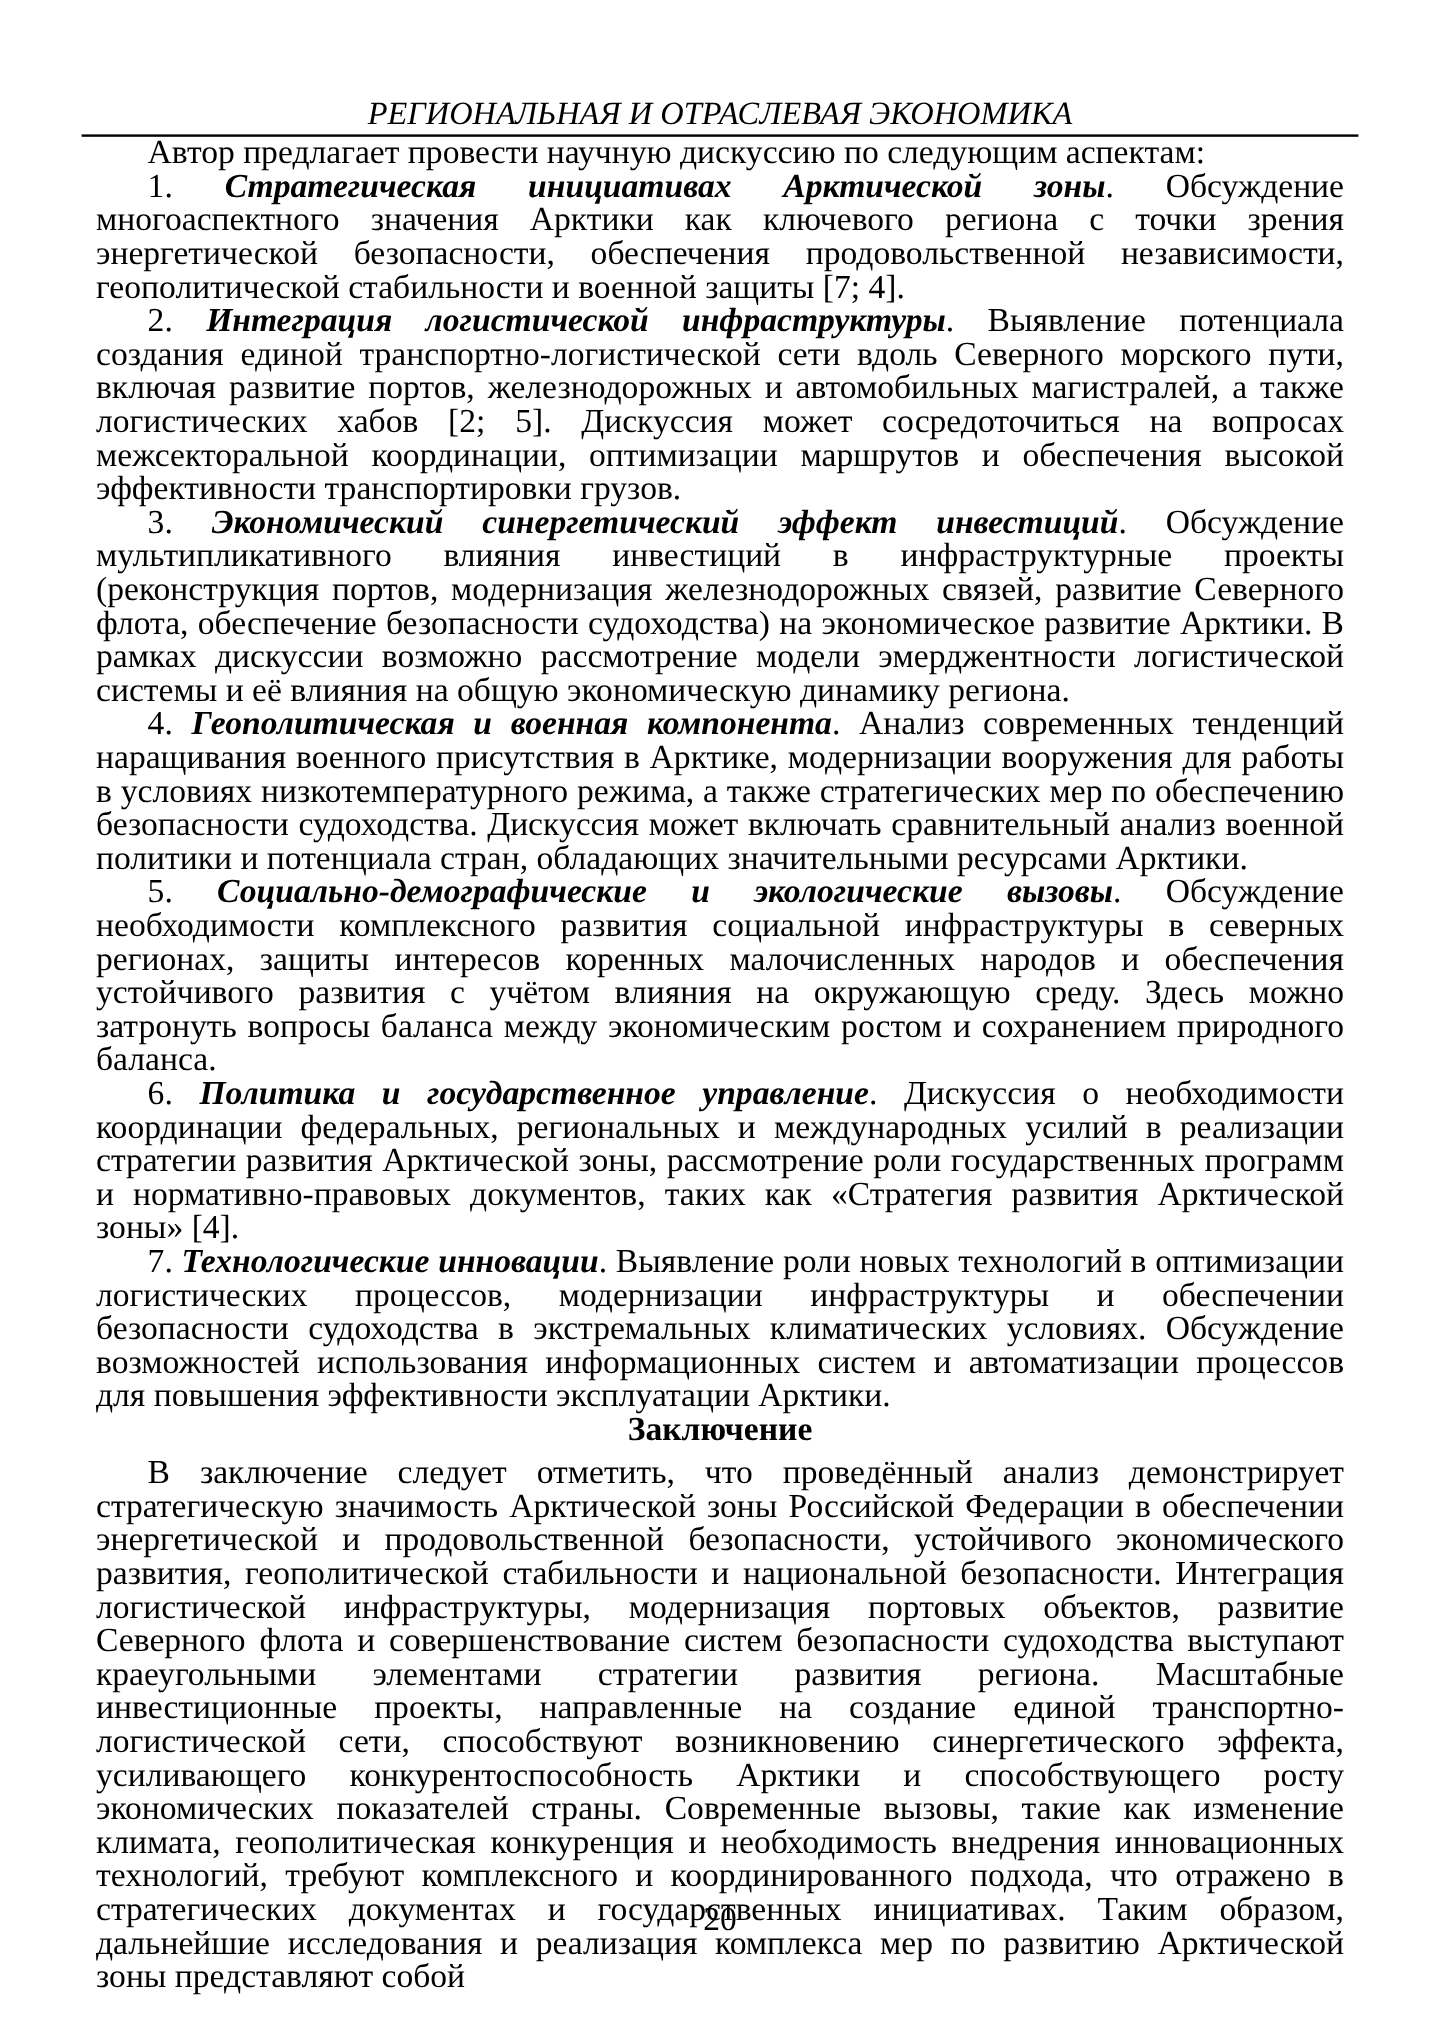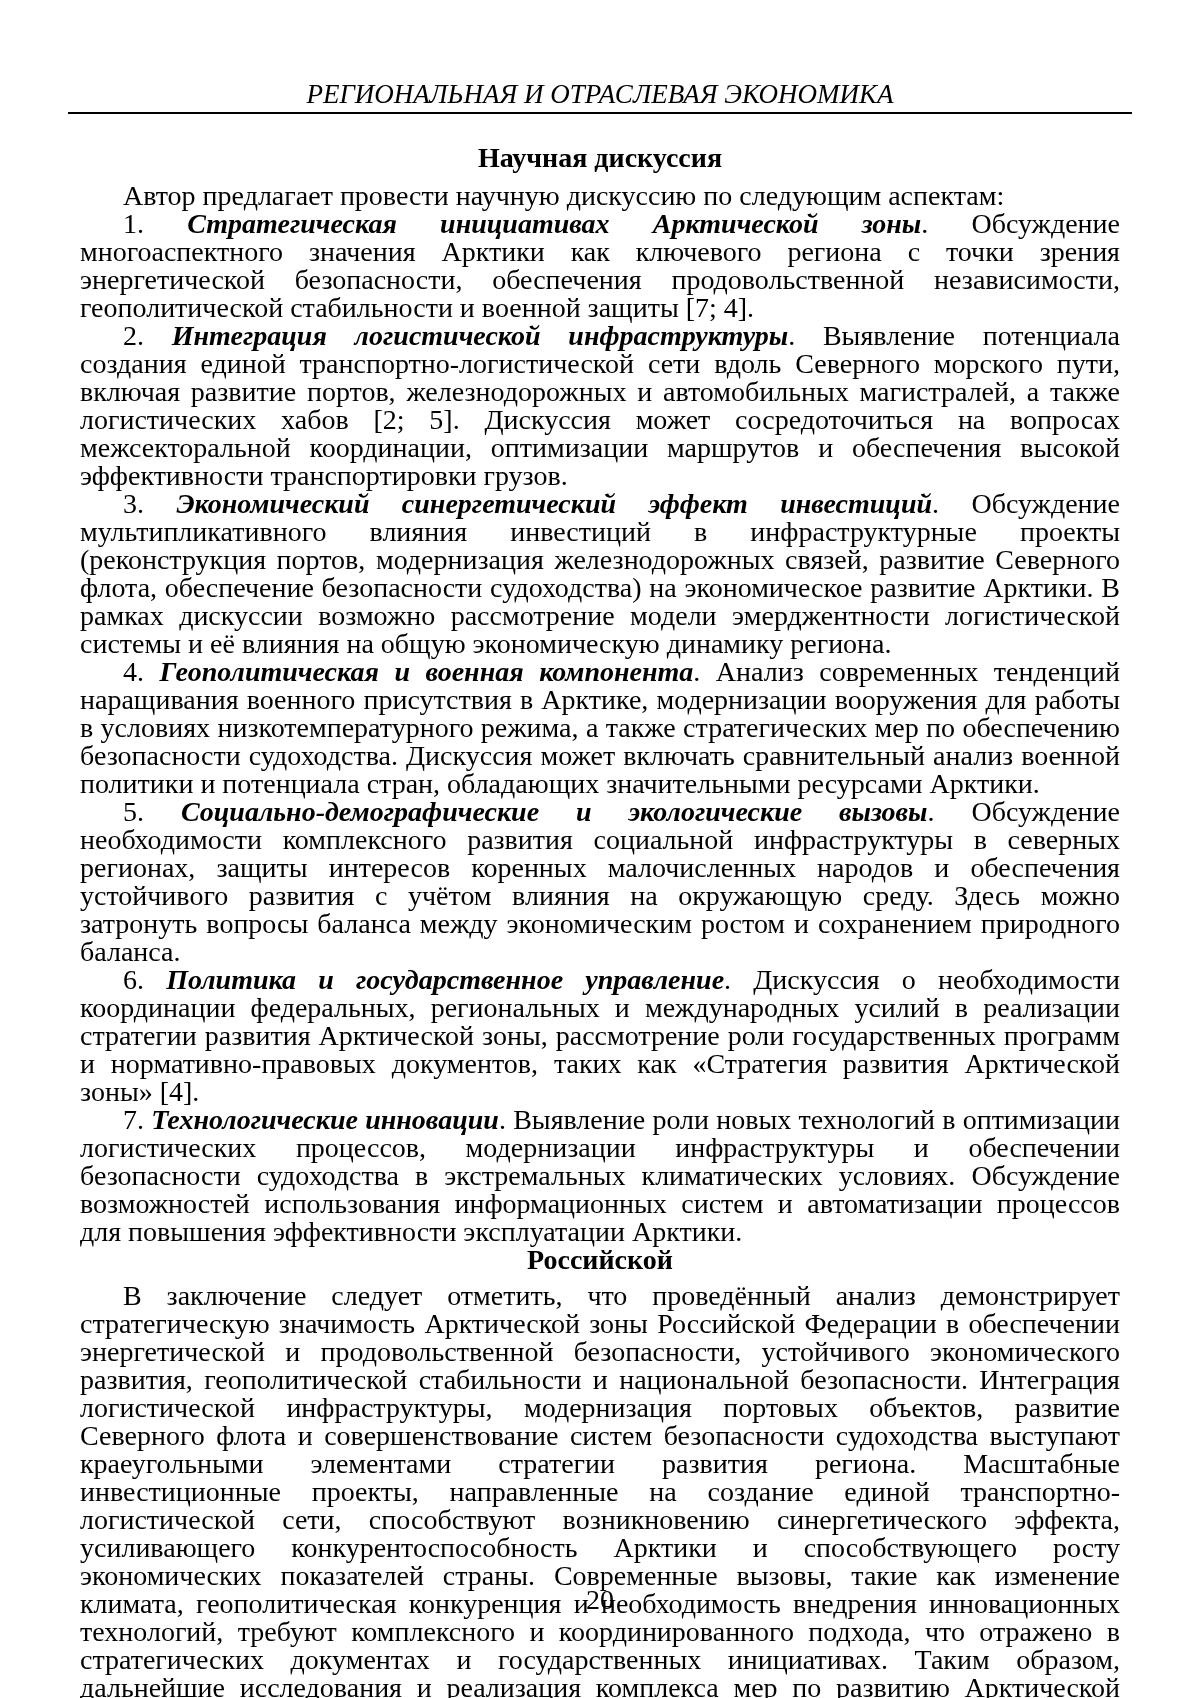--- a/index.html
+++ b/index.html
@@ -52,39 +52,38 @@
 </style>
 </head>
 <body>
 
 <div class="page">
 
   <div class="running-head">РЕГИОНАЛЬНАЯ И ОТРАСЛЕВАЯ ЭКОНОМИКА</div>
 
   <div class="content">
 
-    <h2 class="section-heading">Научная дискуссия</h2>
 
     <p class="par">Автор предлагает провести научную дискуссию по следующим аспектам:</p>
 
     <p class="par"><span class="item-num">1.</span> <span class="item-title">Стратегическая инициативах Арктической зоны</span><span class="item-body">. Обсуждение многоаспектного значе­ния Арктики как ключевого региона с точки зрения энергетической безопасности, обеспечения продовольственной независимости, геополитической стабильности и военной защиты [7; 4].</span></p>
 
     <p class="par"><span class="item-num">2.</span> <span class="item-title">Интеграция логистической инфраструктуры</span><span class="item-body">. Выявление потенциала создания еди­ной транспортно-логистической сети вдоль Северного морского пути, включая развитие пор­тов, железнодорожных и автомобильных магистралей, а также логистических хабов [2; 5]. Дис­куссия может сосредоточиться на вопросах межсекторальной координации, оптимизации маршрутов и обеспечения высокой эффективности транспортировки грузов.</span></p>
 
     <p class="par"><span class="item-num">3.</span> <span class="item-title">Экономический синергетический эффект инвестиций</span><span class="item-body">. Обсуждение мультиплика­тивного влияния инвестиций в инфраструктурные проекты (реконструкция портов, модерниза­ция железнодорожных связей, развитие Северного флота, обеспечение безопасности судоход­ства) на экономическое развитие Арктики. В рамках дискуссии возможно рассмотрение модели эмерджентности логистической системы и её влияния на общую экономическую динамику ре­гиона.</span></p>
 
     <p class="par"><span class="item-num">4.</span> <span class="item-title">Геополитическая и военная компонента</span><span class="item-body">. Анализ современных тенденций наращива­ния военного присутствия в Арктике, модернизации вооружения для работы в условиях низко­температурного режима, а также стратегических мер по обеспечению безопасности судоход­ства. Дискуссия может включать сравнительный анализ военной политики и потенциала стран, обладающих значительными ресурсами Арктики.</span></p>
 
     <p class="par"><span class="item-num">5.</span> <span class="item-title">Социально-демографические и экологические вызовы</span><span class="item-body">. Обсуждение необходимости комплексного развития социальной инфраструктуры в северных регионах, защиты интересов коренных малочисленных народов и обеспечения устойчивого развития с учётом влияния на окружающую среду. Здесь можно затронуть вопросы баланса между экономическим ростом и сохранением природного баланса.</span></p>
 
     <p class="par"><span class="item-num">6.</span> <span class="item-title">Политика и государственное управление</span><span class="item-body">. Дискуссия о необходимости координации федеральных, региональных и международных усилий в реализации стратегии развития Аркти­ческой зоны, рассмотрение роли государственных программ и нормативно-правовых докумен­тов, таких как «Стратегия развития Арктической зоны» [4].</span></p>
 
     <p class="par"><span class="item-num">7.</span> <span class="item-title">Технологические инновации</span><span class="item-body">. Выявление роли новых технологий в оптимизации логи­стических процессов, модернизации инфраструктуры и обеспечении безопасности судоходства в экстремальных климатических условиях. Обсуждение возможностей использования инфор­мационных систем и автоматизации процессов для повышения эффективности эксплуатации Арктики.</span></p>
 
-    <h2 class="section-heading conclusion">Российской</h2>
+    <h2 class="section-heading conclusion">Заключение</h2>
 
     <p class="par">В заключение следует отметить, что проведённый анализ демонстрирует стратегическую значимость Арктической зоны Российской Федерации в обеспечении энергетической и продо­вольственной безопасности, устойчивого экономического развития, геополитической стабиль­ности и национальной безопасности. Интеграция логистической инфраструктуры, модерниза­ция портовых объектов, развитие Северного флота и совершенствование систем безопасности судоходства выступают краеугольными элементами стратегии развития региона. Масштабные инвестиционные проекты, направленные на создание единой транспортно-логистической сети, способствуют возникновению синергетического эффекта, усиливающего конкурентоспособ­ность Арктики и способствующего росту экономических показателей страны. Современные вы­зовы, такие как изменение климата, геополитическая конкуренция и необходимость внедрения инновационных технологий, требуют комплексного и координированного подхода, что отраже­но в стратегических документах и государственных инициативах. Таким образом, дальнейшие исследования и реализация комплекса мер по развитию Арктической зоны представляют собой</p>
 
   </div>
 
   <div class="page-number">20</div>
 
 </div>
 
 </body></html>

